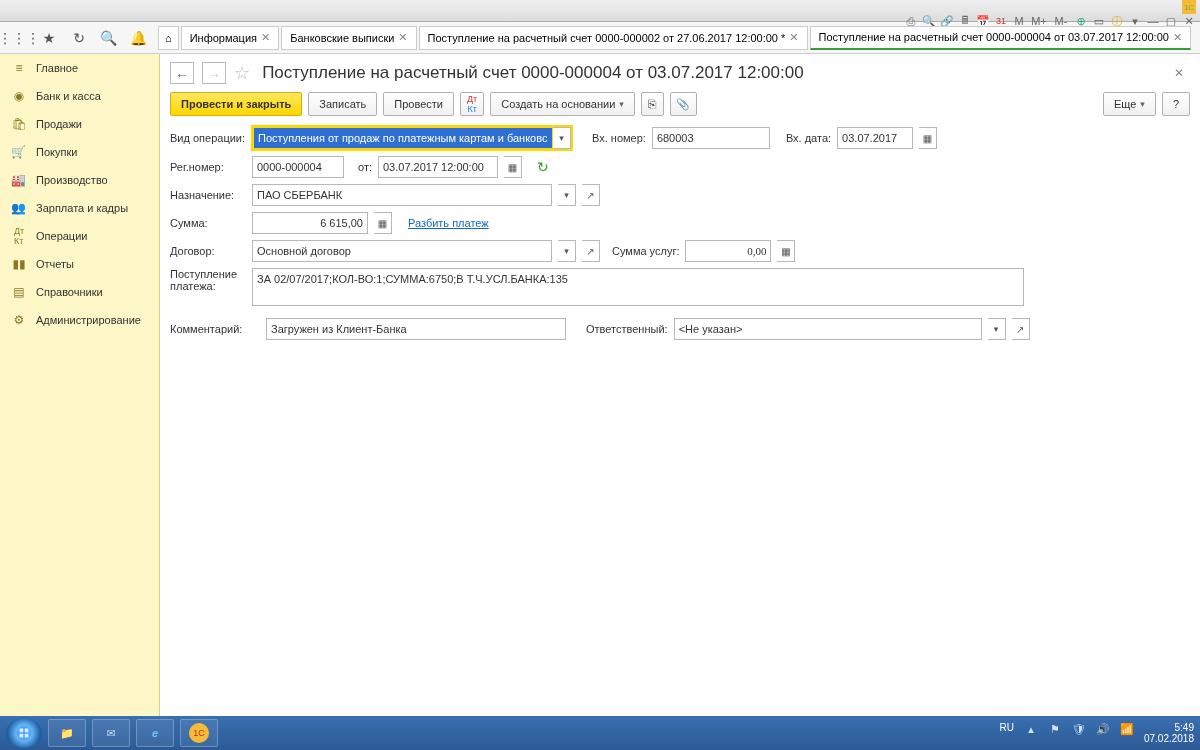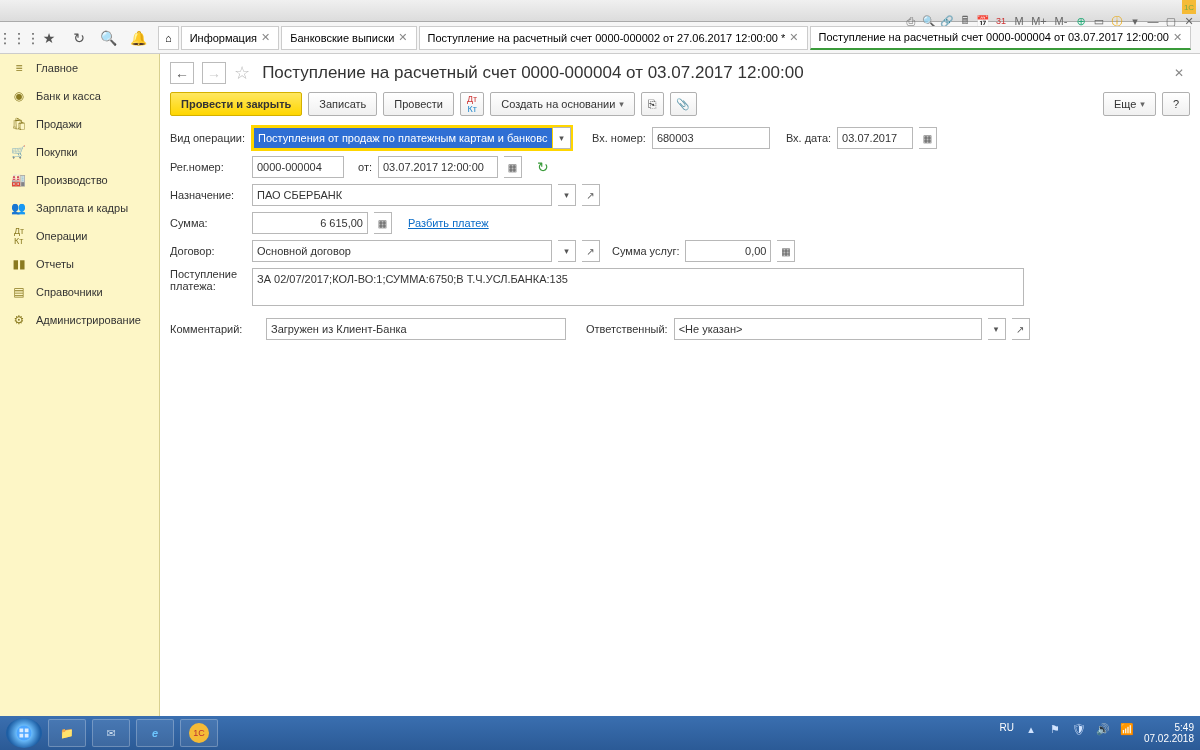--- a/index.html
+++ b/index.html
@@ -222,21 +222,21 @@
         <span class="cal-btn">▦</span>
         <a class="link" style="margin-left:10px;">Разбить платеж</a>
       </div>
 
       <div class="form-row">
         <span class="lbl">Договор:</span>
         <input class="input" style="width: 300px;" value="Основной договор">
         <span class="drop-btn">▾</span>
         <span class="cal-btn">↗</span>
         <span class="lbl narrow" style="margin-left:6px;">Сумма услуг:</span>
-        <input class="input right-align" style="width: 86px;" value="0,00">
+        <input class="input right-align" style="width: 86px; font-family: Liberation Serif, serif;" value="0,00">
         <span class="cal-btn">▦</span>
       </div>
 
       <div class="form-row" style="align-items:flex-start;">
         <span class="lbl" style="width:76px;">Поступление платежа:</span>
         <textarea class="textarea" style="width: 772px;">ЗА 02/07/2017;КОЛ-ВО:1;СУММА:6750;В Т.Ч.УСЛ.БАНКА:135</textarea>
       </div>
 
       <div class="form-row" style="margin-top:6px;">
         <span class="lbl" style="width:90px;">Комментарий:</span>

